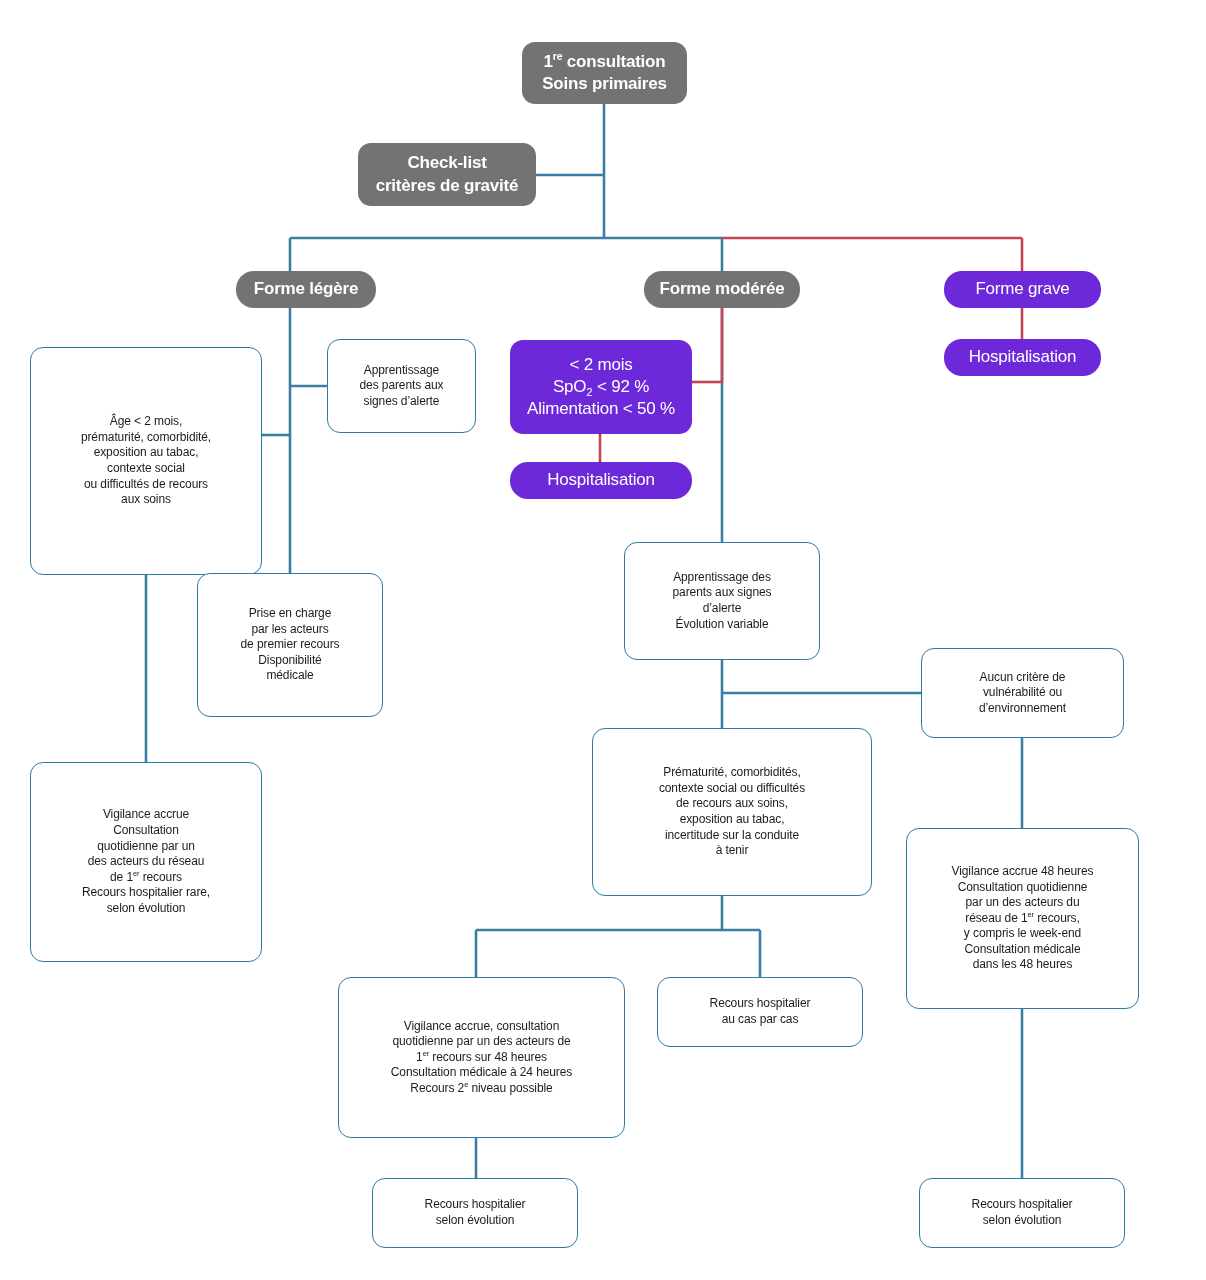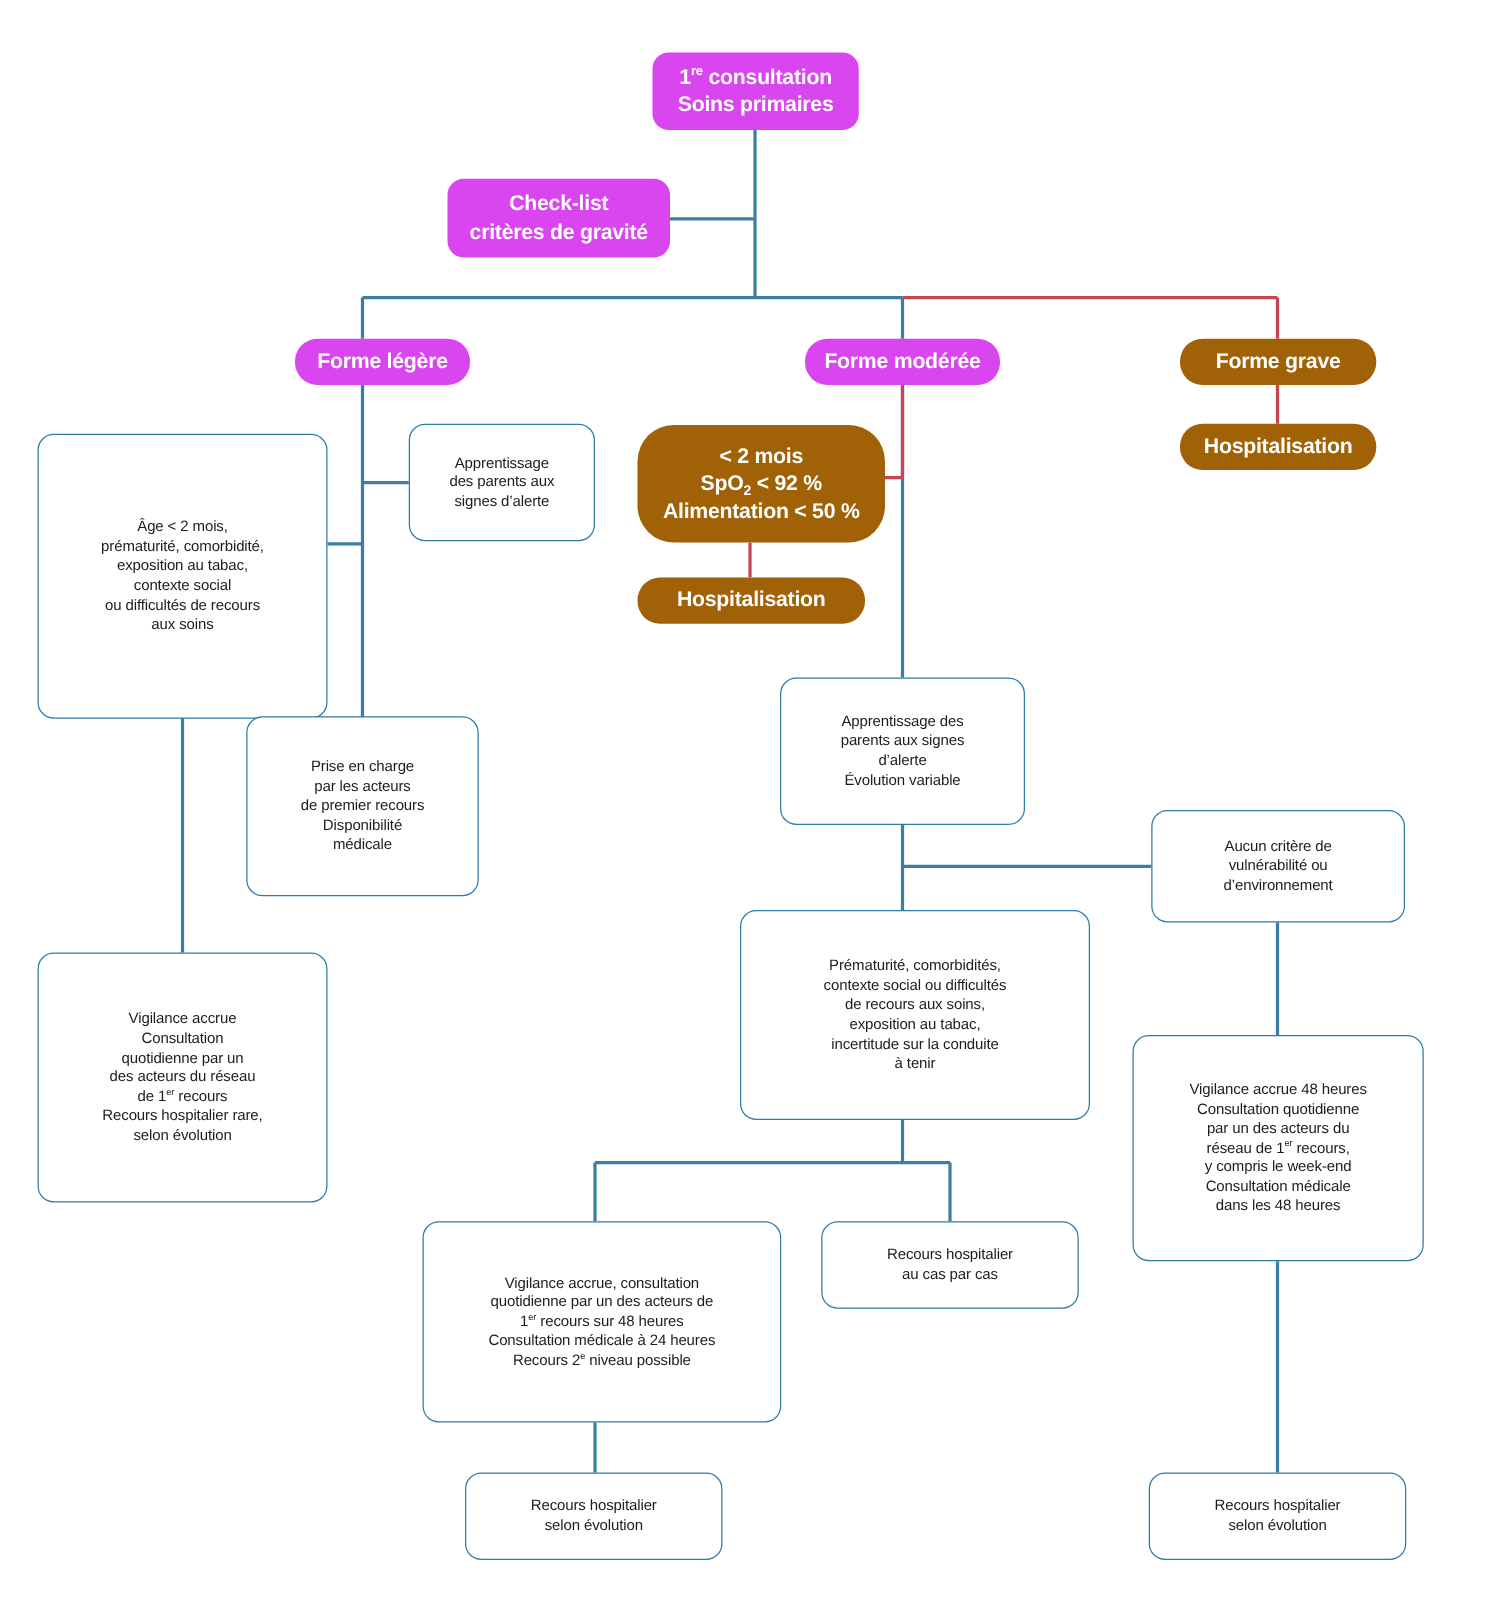--- a/index.html
+++ b/index.html
@@ -35,32 +35,32 @@
     line-height: 1.30;
     z-index: 5;
   }
   .node .txt {
     display: block;
     width: 100%;
     white-space: pre-line;
   }
   
   .n-blue {
-    background: #d946ef;
+    background: #737373;
     color: #ffffff;
     font-weight: bold;
     border: none;
     font-size: 17px;
     letter-spacing: -0.2px;
   }
   
   .n-red {
-    background: #a16207;
+    background: #6d28d9;
     color: #ffffff;
-    font-weight: bold;
+    font-weight: normal;
     border: none;
     font-size: 17px;
     letter-spacing: -0.2px;
   }
   
   .n-out {
     background: #ffffff;
     color: #1c1c1c;
     border: 1.6px solid #2e7ba6;
     font-weight: normal;
@@ -157,21 +157,21 @@
   </div>
 
   <div class="node n-red pill" style="left:944px; top:271px; width:157px; height:37px;">
     <span class="txt">Forme grave</span>
   </div>
 
   <div class="node n-red pill" style="left:944px; top:339px; width:157px; height:37px;">
     <span class="txt">Hospitalisation</span>
   </div>
 
-  <div class="node n-red" style="left:510px; top:340px; width:198px; height:94px;border-radius:29px;">
+  <div class="node n-red" style="left:510px; top:340px; width:182px; height:94px;">
     <span class="txt">&lt; 2 mois<br>SpO<sub>2</sub> &lt; 92 %<br>Alimentation &lt; 50 %</span>
   </div>
 
   <div class="node n-red pill" style="left:510px; top:462px; width:182px; height:37px;">
     <span class="txt">Hospitalisation</span>
   </div>
 
   <div class="node n-out" style="left:30px; top:347px; width:232px; height:228px;">
     <span class="txt">Âge &lt; 2 mois,
 prématurité, comorbidité,

